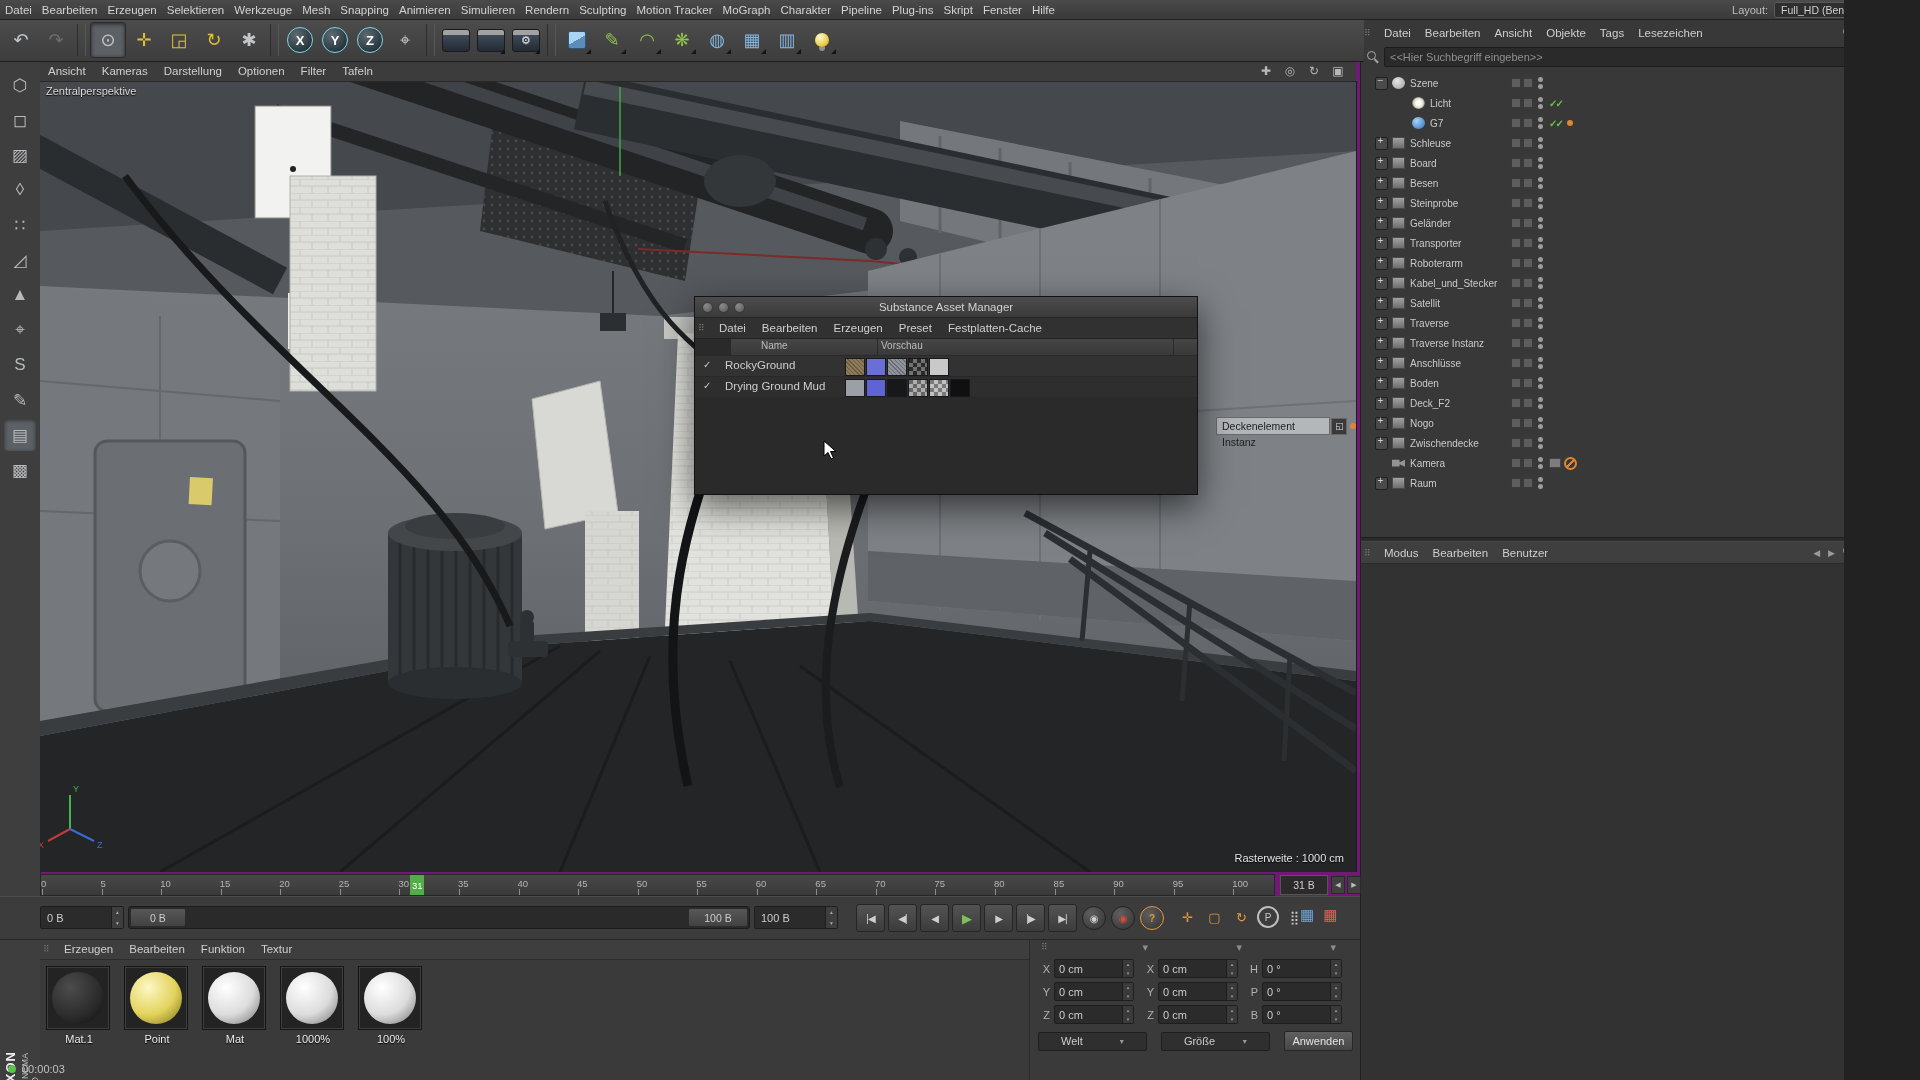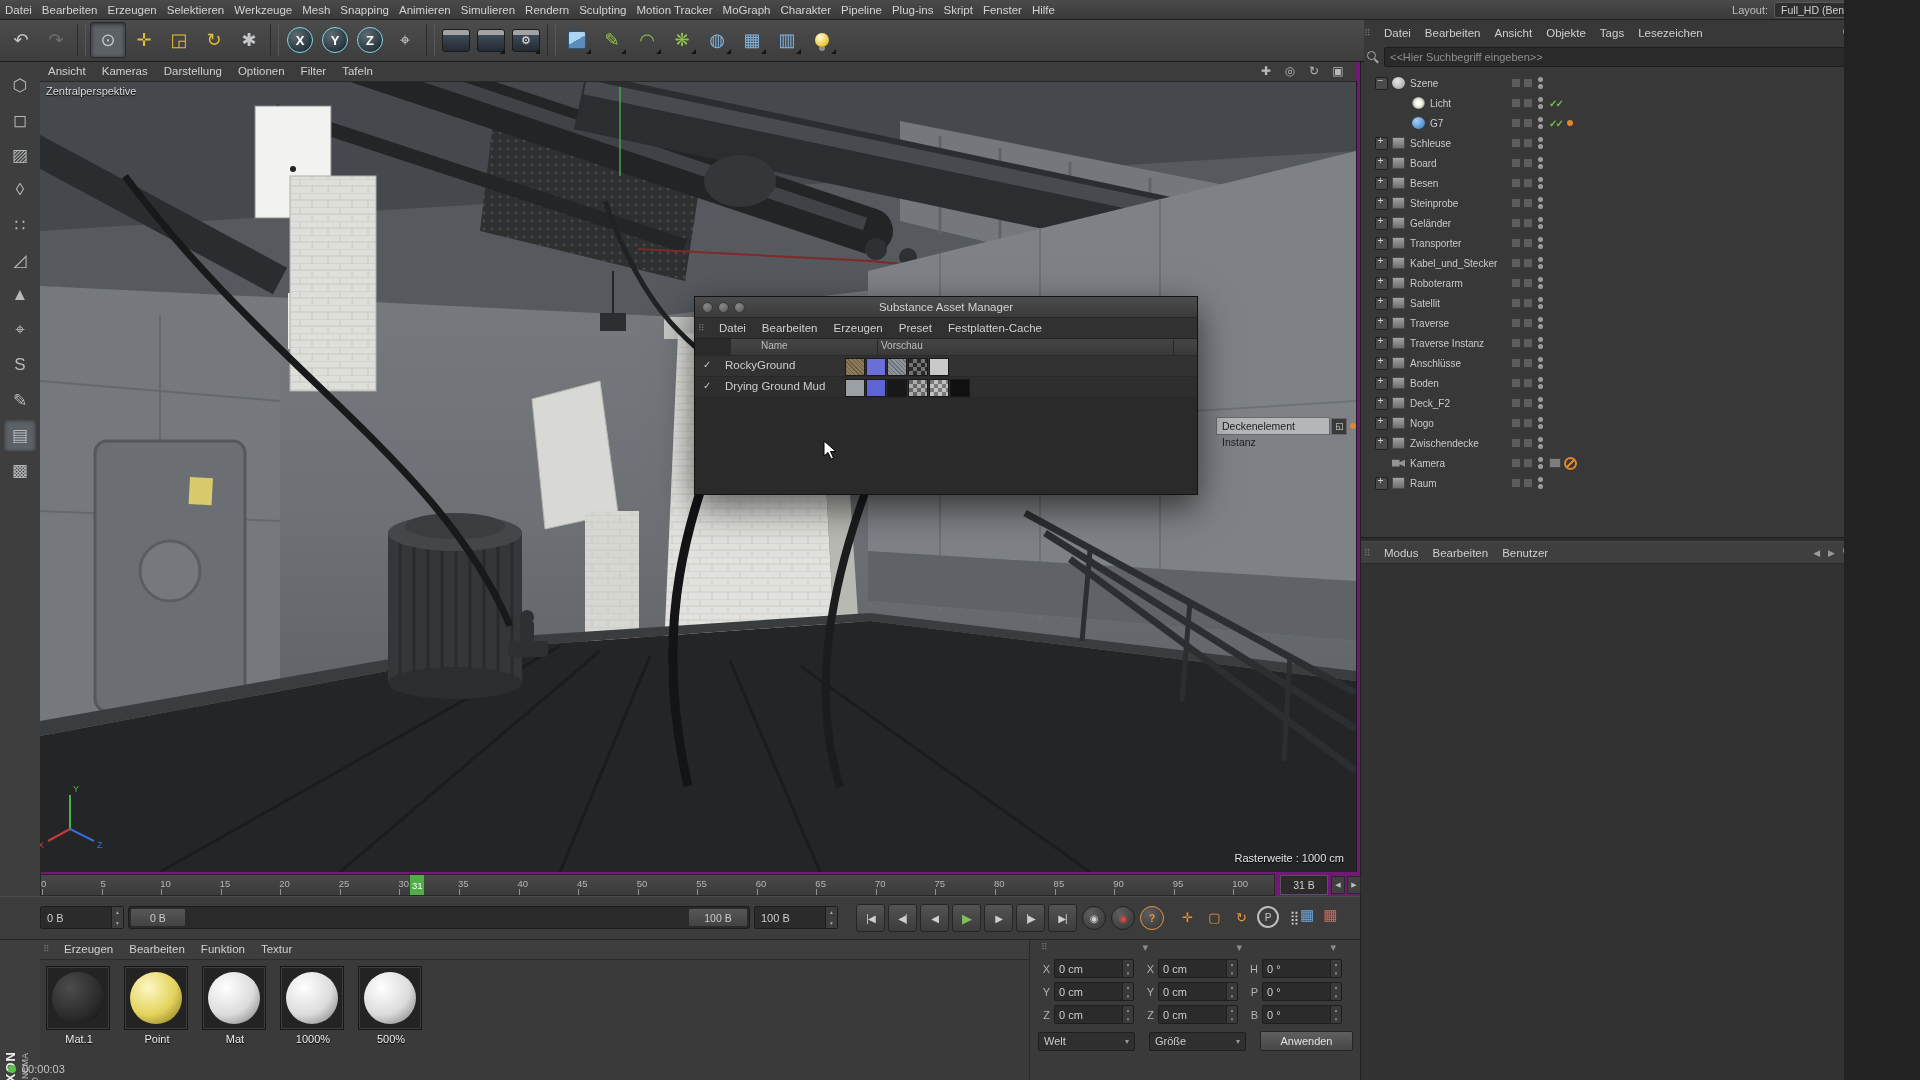--- a/index.html
+++ b/index.html
@@ -161,21 +161,21 @@
   .clab{width:12px;text-align:right;margin-right:4px;color:#b2b2b2;}
   .cfield{width:78px;height:17px;background:#2b2b2b;border:1px solid #1e1e1e;border-radius:2px;display:flex;
           align-items:center;color:#cccccc;margin-right:8px;}
   .cval{flex:1;padding-left:4px;}
   .cstep{width:10px;height:100%;display:flex;flex-direction:column;border-left:1px solid #1e1e1e;}
   .cstep i{flex:1;background:#3a3a3a;color:#999;font-size:5px;font-style:normal;display:flex;align-items:center;justify-content:center;}
   .cstep i.up::before{content:"▴";}
   .cstep i.dn::before{content:"▾";}
   #cfoot{display:flex;align-items:center;margin-top:7px;padding:0 8px;}
   .cdrop{width:86px;height:17px;background:#2f2f2f;border:1px solid #1e1e1e;border-radius:2px;display:flex;
-         align-items:center;padding:0 5px;color:#cccccc;}
+         align-items:center;padding:0 22px;color:#cccccc;}
   .cdrop .caret{margin-left:auto;font-size:8px;color:#999;}
   #apply-btn{margin-left:14px;width:92px;height:18px;background:linear-gradient(#5f5f5f,#474747);border:1px solid #262626;
          border-radius:2px;display:flex;align-items:center;justify-content:center;color:#e2e2e2;}
 
   
   #rightpanel{position:absolute;left:1360px;top:19px;width:536px;height:1061px;background:#383838;border-left:1px solid #202020;}
   #om-menu{position:absolute;left:0;top:4px;width:100%;height:20px;display:flex;align-items:center;font-size:11.5px;}
   .omi{padding:0 7px;color:#cfcfcf;}
   #om-icons{margin-left:auto;display:flex;gap:8px;padding-right:8px;align-items:center;}
   #om-search-row{position:absolute;left:6px;top:28px;width:524px;height:20px;display:flex;gap:4px;align-items:center;}
@@ -707,21 +707,21 @@
         <div class="mat" data-kind="white">
           <div class="mthumb">
             <div class="msphere"></div>
           </div>
           <div class="mlabel">1000%</div>
         </div>
         <div class="mat" data-kind="white">
           <div class="mthumb">
             <div class="msphere"></div>
           </div>
-          <div class="mlabel">500%</div>
+          <div class="mlabel">100%</div>
         </div>
       </div>
   </div>
 
   <div id="coords">
     <div id="chead">
       <span class="grip">⠿</span>
       <span class="sp">▾</span>
       <span class="sp">▾</span>
       <span class="sp">▾</span>
@@ -969,35 +969,35 @@
             <span class="vdots">
               <i></i>
               <i></i>
             </span>
 
           </span>
         </div>
         <div class="trow" data-ind="0" data-tog="p" data-ic="cube">
           <span class="tog"></span>
           <span class="oicon"></span>
+          <span class="tlabel">Roboterarm</span>
+          <span class="ctrl">
+            <span class="lsq"></span>
+            <span class="lsq"></span>
+            <span class="vdots">
+              <i></i>
+              <i></i>
+            </span>
+
+          </span>
+        </div>
+        <div class="trow" data-ind="0" data-tog="p" data-ic="cube">
+          <span class="tog"></span>
+          <span class="oicon"></span>
           <span class="tlabel">Kabel_und_Stecker</span>
-          <span class="ctrl">
-            <span class="lsq"></span>
-            <span class="lsq"></span>
-            <span class="vdots">
-              <i></i>
-              <i></i>
-            </span>
-
-          </span>
-        </div>
-        <div class="trow" data-ind="0" data-tog="p" data-ic="cube">
-          <span class="tog"></span>
-          <span class="oicon"></span>
-          <span class="tlabel">Roboterarm</span>
           <span class="ctrl">
             <span class="lsq"></span>
             <span class="lsq"></span>
             <span class="vdots">
               <i></i>
               <i></i>
             </span>
 
           </span>
         </div>

